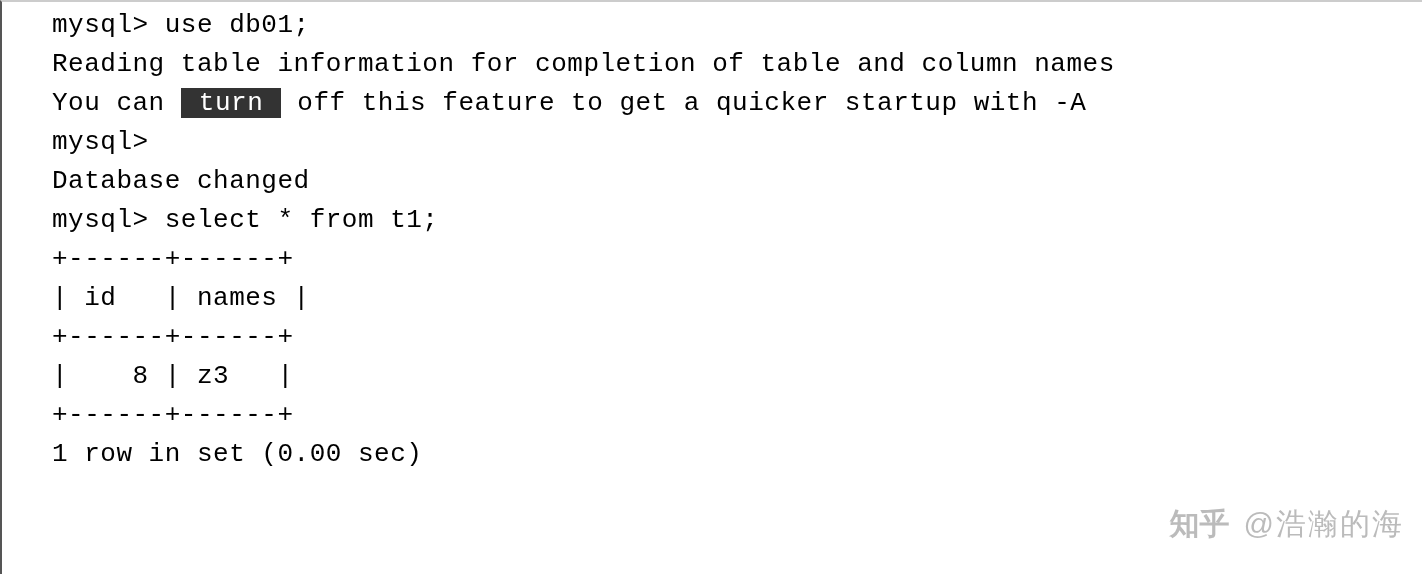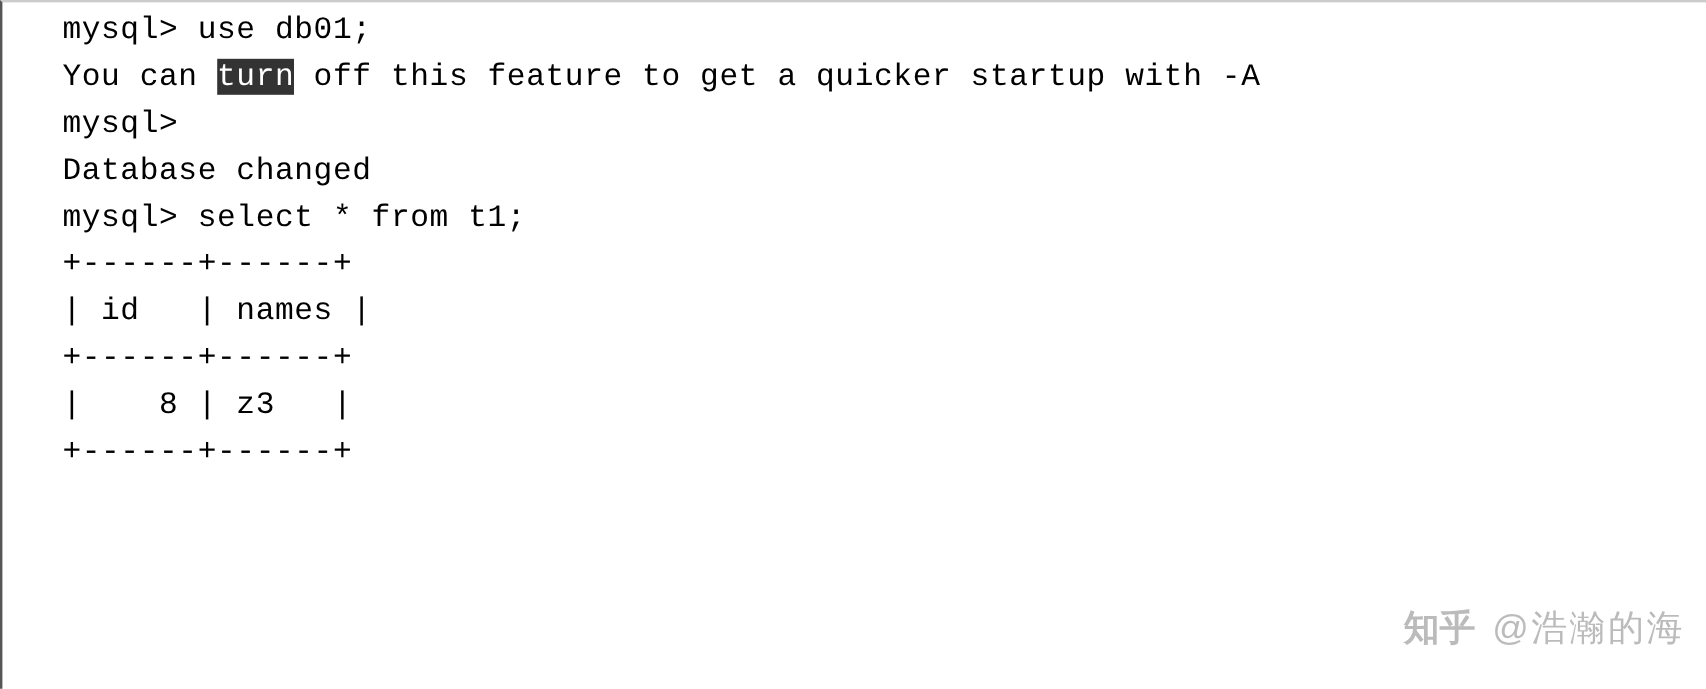--- a/index.html
+++ b/index.html
@@ -22,21 +22,21 @@
       border-left: 2px solid #555;
       border-top: 2px solid #ccc;
     }
     .line {
       white-space: pre;
       margin-left: 44px;
     }
     .highlight {
       background-color: #333;
       color: #ffffff;
-      padding: 0 0;
+      padding: 0 18px;
     }
     .watermark {
       position: absolute;
       bottom: 28px;
       right: 18px;
       font-family: -apple-system, BlinkMacSystemFont, "Segoe UI", Arial, sans-serif;
       font-size: 30px;
       color: rgba(120, 120, 120, 0.5);
       font-weight: 500;
       display: flex;
@@ -48,28 +48,30 @@
       font-weight: bold;
       font-family: "Microsoft YaHei", sans-serif;
       letter-spacing: 0px;
     }
   </style>
 </head>
 <body>
 
 <div>
   <div class="line">mysql&gt; use db01;</div>
+  <div class="line">Reading table information for completion of table and column names</div>
   <div class="line"><span>You can </span><span class="highlight">turn</span><span> off this feature to get a quicker startup with -A</span></div>
   <div class="line"></div>
   <div class="line">mysql&gt;</div>
   <div class="line">Database changed</div>
   <div class="line">mysql&gt; select * from t1;</div>
   <div class="line">+------+------+</div>
   <div class="line">| id   | names |</div>
   <div class="line">+------+------+</div>
   <div class="line">|    8 | z3   |</div>
   <div class="line">+------+------+</div>
+  <div class="line">1 row in set (0.00 sec)</div>
 </div>
 
 <div class="watermark">
   <span class="zhihu-logo">知乎</span>
   <span>@浩瀚的海</span>
 </div>
 
 </body></html>

